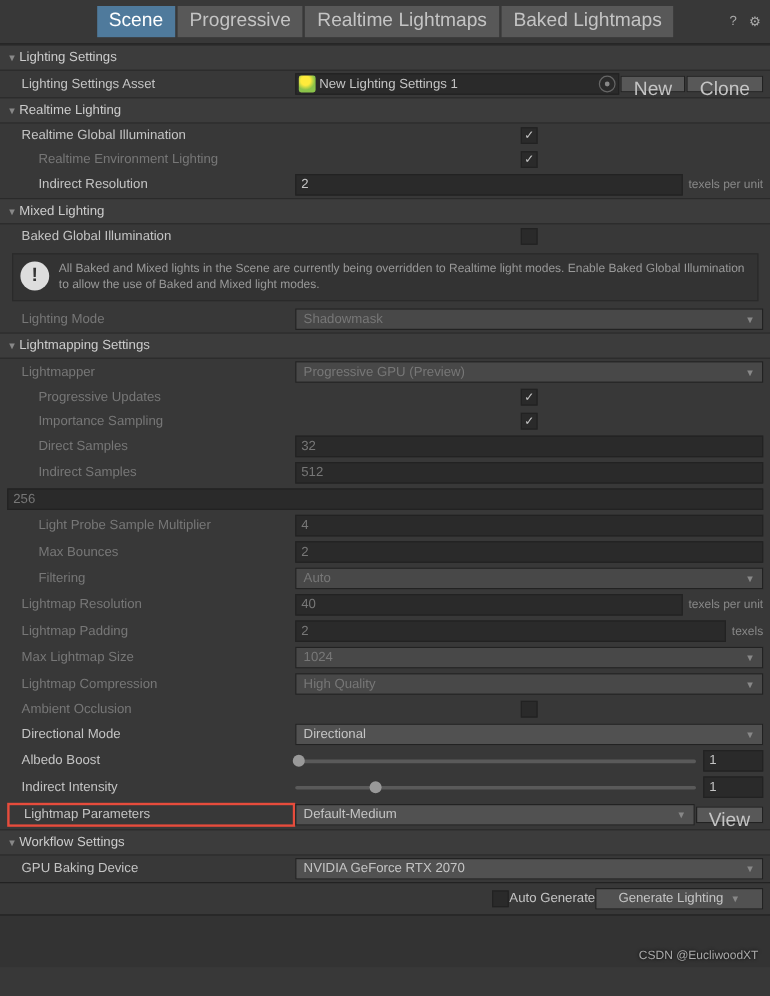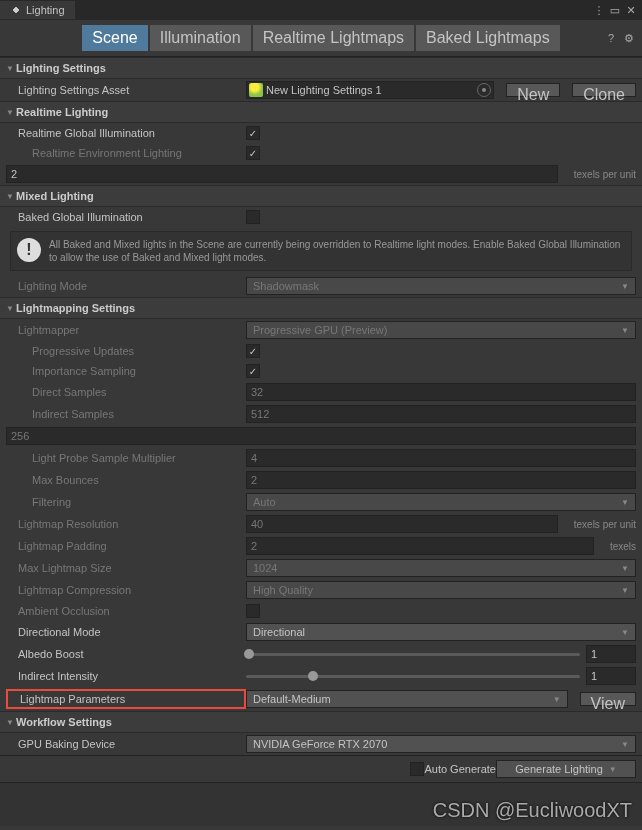--- a/index.html
+++ b/index.html
@@ -10,26 +10,26 @@
 .titlebar-right { margin-left: auto; display: flex; gap: 2px; padding-right: 4px; }
 .titlebar-icon { width: 14px; height: 14px; display: flex; align-items: center; justify-content: center; color: #aaa; cursor: pointer; }
 .toolbar { display: flex; justify-content: center; align-items: center; padding: 5px 0; border-bottom: 1px solid #222; position: relative; }
 .tab-group { display: flex; }
 .tab-btn { background: #585858; border: none; color: #c4c4c4; padding: 4px 10px; font-size: 16px; cursor: pointer; margin: 0 1px; }
 .tab-btn.selected { background: #4f7a9c; color: #fff; }
 .toolbar-right { position: absolute; right: 6px; display: flex; gap: 4px; }
 .help-icon, .gear-icon { width: 14px; height: 14px; cursor: pointer; color: #aaa; display:flex; align-items:center; justify-content:center;}
 .section-header { display: flex; align-items: center; background: #3c3c3c; padding: 4px 6px; border-top: 1px solid #2a2a2a; border-bottom: 1px solid #2a2a2a; cursor: pointer; }
 .section-header .arrow { width: 10px; font-size: 8px; color: #888; }
-.section-header .title { font-weight: bold; color: #ccc; }
+.section-header .title { font-weight: normal; color: #ccc; }
 .row { display: flex; align-items: center; padding: 2px 6px; min-height: 20px; }
 .row .label { width: 240px; padding-left: 12px; color: #c4c4c4; }
 .row .label.indent1 { padding-left: 26px; }
 .row .label.disabled { color: #777; }
-.row .control { flex: 1; display: flex; align-items: center; gap: 12px; }
+.row .control { flex: 1; display: flex; align-items: center; gap: 1px; justify-content: center; }
 .checkbox { width: 14px; height: 14px; background: #2a2a2a; border: 1px solid #222; display: flex; align-items: center; justify-content: center; cursor: pointer; }
 .checkbox.checked::after { content: '✓'; color: #c4c4c4; font-size: 10px; }
 .input-field { background: #2a2a2a; border: 1px solid #222; color: #c4c4c4; padding: 2px 4px; font-size: 11px; flex: 1; height: 18px; }
 .input-field.disabled { color: #777; }
 .unit { color: #888; font-size: 10px; margin-left: 4px; white-space: nowrap; }
 .dropdown { background: #515151; border: 1px solid #222; color: #c4c4c4; padding: 2px 6px; font-size: 11px; flex: 1; height: 18px; display: flex; align-items: center; justify-content: space-between; cursor: pointer; }
 .dropdown.disabled { color: #777; background: #484848; }
 .dropdown .caret { font-size: 8px; color: #888; }
 .btn { background: #585858; border: 1px solid #222; color: #c4c4c4; padding: 2px 10px; font-size: 16px; cursor: pointer; height: 14px; }
 .asset-field { background: #2a2a2a; border: 1px solid #222; flex: 1; height: 18px; display: flex; align-items: center; padding: 0 2px; gap: 3px; }
@@ -41,43 +41,32 @@
 .info-text { color: #999; font-size: 10px; line-height: 1.3; }
 .slider-row { display: flex; align-items: center; flex: 1; gap: 6px; }
 .slider-track { flex: 1; height: 3px; background: #5a5a5a; position: relative; border-radius: 2px; }
 .slider-thumb { position: absolute; width: 10px; height: 10px; background: #999; border-radius: 50%; top: -4px; transform: translateX(-50%); cursor: pointer; }
 .slider-val { width: 50px; background: #2a2a2a; border: 1px solid #222; color: #c4c4c4; padding: 2px 4px; font-size: 11px; height: 18px; }
 .highlight { border: 2px solid #e74c3c; }
 .bottom-bar { display: flex; justify-content: flex-end; align-items: center; padding: 4px 6px; gap: 0; border-top: 1px solid #222; }
 .footer { background: #333; padding: 6px 8px; font-size: 10px; color: #999; border-top: 1px solid #222; }
 .footer-row { display: flex; margin-top: 38px; }
 .footer-col { flex: 1; }
-.watermark { position: absolute; right: 10px; color: #aaa; font-size: 20px; text-shadow: 0 0 3px #000; }
+.watermark { position: absolute; right: 10px; color: #aaa; font-size: 10px; text-shadow: 0 0 3px #000; }
 .sun-icon{width:12px;height:12px;display:inline-block;background:radial-gradient(circle,#ccc 30%,transparent 32%);position:relative;}
 </style>
 </head>
 <body>
 
 <div class="window">
-  <div class="titlebar">
-    <div class="tab-active">
-      <span class="sun-icon"></span>
-      <span>Lighting</span>
-    </div>
-    <div class="titlebar-right">
-      <span class="titlebar-icon">⋮</span>
-      <span class="titlebar-icon">▭</span>
-      <span class="titlebar-icon">✕</span>
-    </div>
-  </div>
 
   <div class="toolbar">
     <div class="tab-group">
       <button class="tab-btn selected">Scene</button>
-      <button class="tab-btn">Illumination</button>
+      <button class="tab-btn">Progressive</button>
       <button class="tab-btn">Realtime Lightmaps</button>
       <button class="tab-btn">Baked Lightmaps</button>
     </div>
     <div class="toolbar-right">
       <span class="help-icon">?</span>
       <span class="gear-icon">⚙</span>
     </div>
   </div>
 
   <div class="section-header">
@@ -107,20 +96,21 @@
         <div class="checkbox checked"></div>
       </div>
   </div>
   <div class="row">
     <div class="label indent1 disabled">Realtime Environment Lighting</div>
     <div class="control">
         <div class="checkbox checked"></div>
       </div>
   </div>
   <div class="row">
+    <div class="label indent1">Indirect Resolution</div>
     <div class="control">
       <input class="input-field" value="2" style="">
       <span class="unit">texels per unit</span>
     </div>
   </div>
 
   <div class="section-header">
     <span class="arrow">▼</span>
     <span class="title">Mixed Lighting</span>
   </div>

